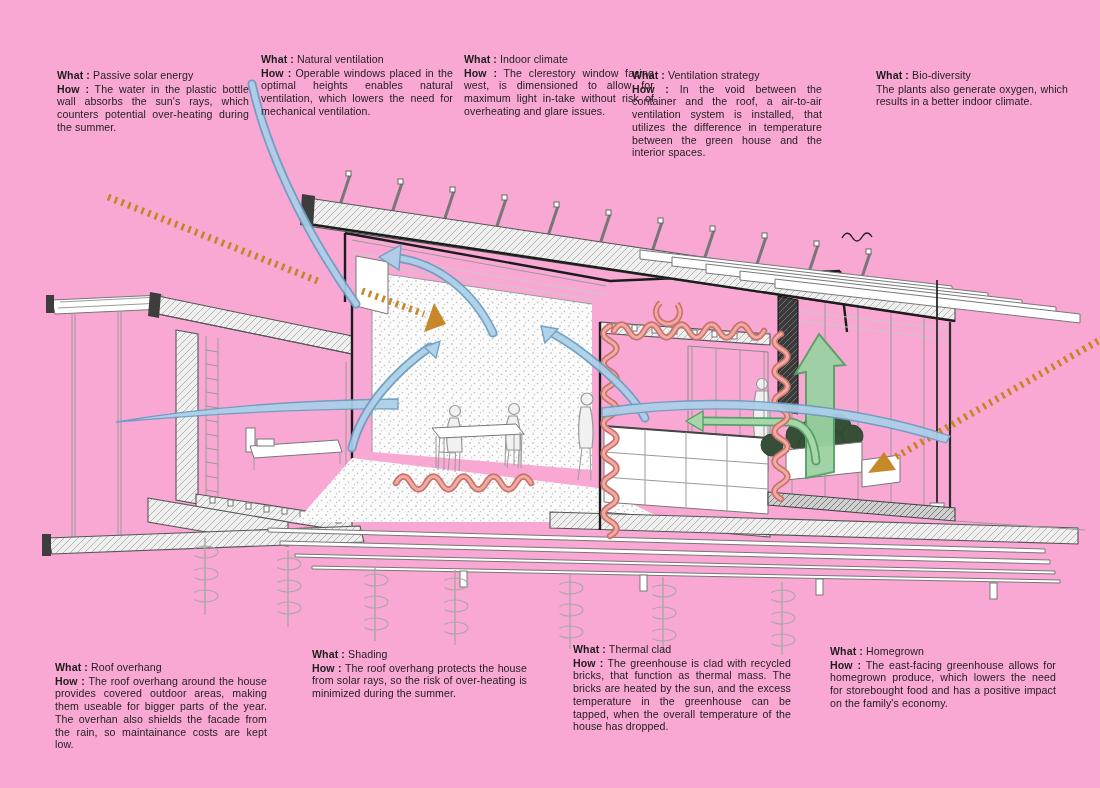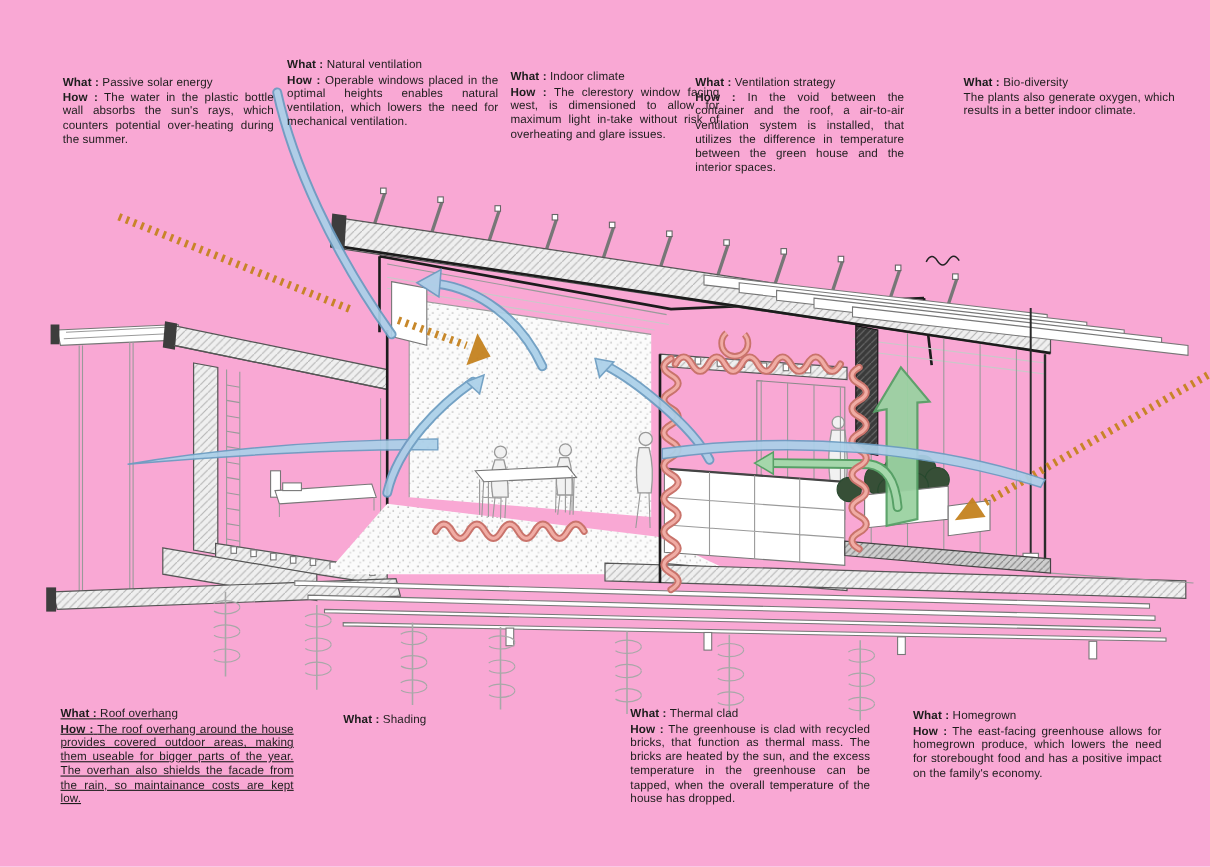--- a/index.html
+++ b/index.html
@@ -313,41 +313,42 @@
   <div class="note" style="left:57px;top:69px;width:192px;">
     <p class="t"><b>What :</b> <span>Passive solar energy</span></p>
     <p><b>How :</b> <span>The water in the plastic bottle wall absorbs the sun's rays, which counters potential over-heating during the summer.</span></p>
     <p></p>
   </div>
   <div class="note" style="left:261px;top:53px;width:192px;">
     <p class="t"><b>What :</b> <span>Natural ventilation</span></p>
     <p><b>How :</b> <span>Operable windows placed in the optimal heights enables natural ventilation, which lowers the need for mechanical ventilation.</span></p>
     <p></p>
   </div>
-  <div class="note" style="left:464px;top:64px;width:190px;">
+  <div class="note" style="left:464px;top:53px;width:190px;">
     <p class="t"><b>What :</b> <span>Indoor climate</span></p>
     <p><b>How :</b> <span>The clerestory window facing west, is dimensioned to allow for maximum light in-take without risk of overheating and glare issues.</span></p>
   </div>
   <div class="note" style="left:632px;top:69px;width:190px;">
     <p class="t"><b>What :</b> <span>Ventilation strategy</span></p>
     <p><b>How :</b> <span>In the void between the container and the roof, a air-to-air ventilation system is installed, that utilizes the difference in temperature between the green house and the interior spaces.</span></p>
     <p></p>
   </div>
   <div class="note" style="left:876px;top:69px;width:192px;">
     <p class="t"><b>What :</b> <span>Bio-diversity</span></p>
     <p>The plants also generate oxygen, which results in a better indoor climate.</p>
   </div>
 
-  <div class="note" style="left:55px;top:643px;width:212px;text-decoration:underline;">
+  <div class="note" style="left:55px;top:661px;width:212px;">
     <p class="t"><b>What :</b> <span>Roof overhang</span></p>
     <p><b>How :</b> <span>The roof overhang around the house provides covered outdoor areas, making them useable for bigger parts of the year. The overhan also shields the facade from the rain, so maintainance costs are kept low.</span></p>
     <p></p>
   </div>
   <div class="note" style="left:312px;top:648px;width:215px;">
     <p class="t"><b>What :</b> <span>Shading</span></p>
+    <p><b>How :</b> <span>The roof overhang protects the house from solar rays, so the risk of over-heating is minimized during the summer.</span></p>
     <p></p>
   </div>
   <div class="note" style="left:573px;top:643px;width:218px;">
     <p class="t"><b>What :</b> <span>Thermal clad</span></p>
     <p><b>How :</b> <span>The greenhouse is clad with recycled bricks, that function as thermal mass. The bricks are heated by the sun, and the excess temperature in the greenhouse can be tapped, when the overall temperature of the house has dropped.</span></p>
     <p></p>
   </div>
   <div class="note" style="left:830px;top:645px;width:226px;">
     <p class="t"><b>What :</b> <span>Homegrown</span></p>
     <p><b>How :</b> <span>The east-facing greenhouse allows for homegrown produce, which lowers the need for storebought food and has a positive impact on the family's economy.</span></p>

